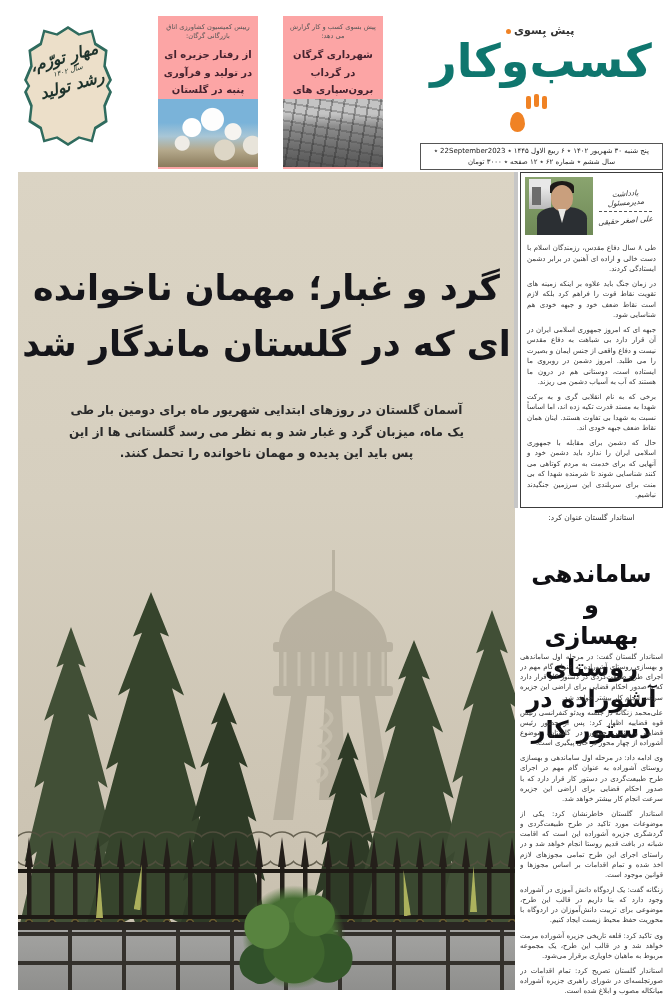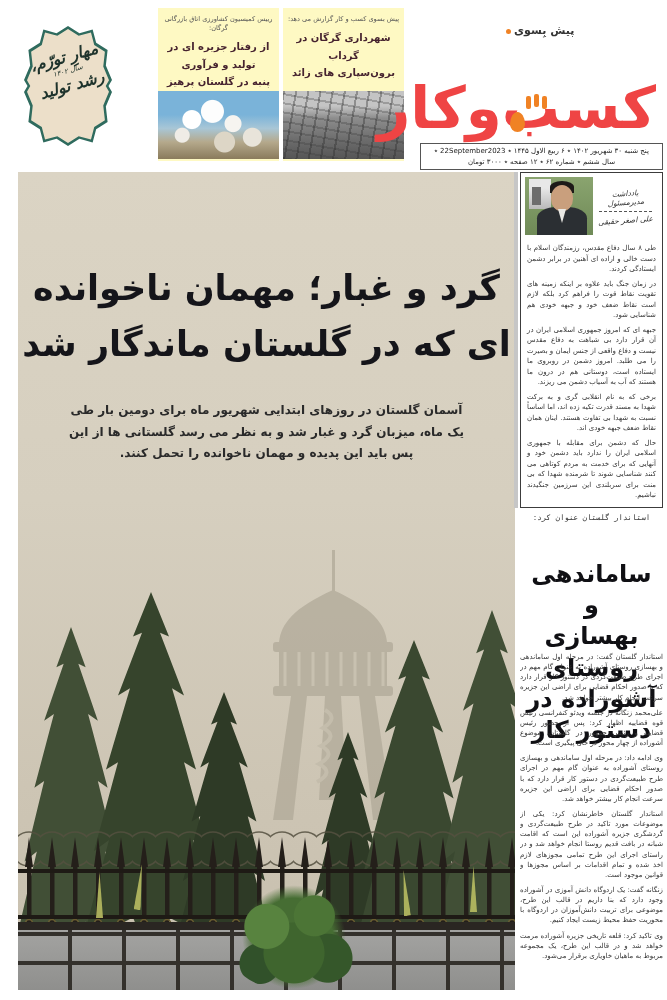--- a/index.html
+++ b/index.html
@@ -14,21 +14,21 @@
     clip-path:polygon(50% 0,63% 6%,78% 3%,82% 14%,95% 20%,93% 33%,100% 45%,96% 50%,100% 55%,93% 67%,95% 80%,82% 86%,78% 97%,63% 94%,50% 100%,37% 94%,22% 97%,18% 86%,5% 80%,7% 67%,0 55%,4% 50%,0 45%,7% 33%,5% 20%,18% 14%,22% 3%,37% 6%);}
   .badge-inner{position:absolute;left:3px;top:3px;right:3px;bottom:3px;background:#ecdfc9;
     clip-path:polygon(50% 0,63% 6%,78% 3%,82% 14%,95% 20%,93% 33%,100% 45%,96% 50%,100% 55%,93% 67%,95% 80%,82% 86%,78% 97%,63% 94%,50% 100%,37% 94%,22% 97%,18% 86%,5% 80%,7% 67%,0 55%,4% 50%,0 45%,7% 33%,5% 20%,18% 14%,22% 3%,37% 6%);}
   .badge-text{position:absolute;left:0;top:18px;width:100%;text-align:center;
     transform:rotate(-16deg);color:#1e332c;font-style:italic;font-weight:bold;line-height:1.25;}
   .badge-l1{font-size:16px;white-space:nowrap;}
   .badge-yr{font-size:7px;font-weight:normal;}
   .badge-l2{font-size:16px;white-space:nowrap;}
 
   
-  .teaser{top:8px;width:121px;height:153px;background:#fef9c3;overflow:hidden;}
+  .teaser{top:16px;width:100px;height:153px;background:#fca5a5;overflow:hidden;}
   .teaser1{left:158px;} .teaser2{left:283px;}
   .t-kicker{font-size:6.6px;color:#555;text-align:center;margin:7px 4px 0 4px;line-height:1.4;}
   .t-title{font-size:10px;font-weight:bold;color:#46232f;text-align:center;margin:5px 4px 0 4px;
     line-height:1.75;white-space:pre-line;}
   .t-page{font-size:13px;font-weight:bold;color:#333;margin:16px 8px 0 0;text-align:right;}
   .t-img{position:absolute;left:0;bottom:2px;width:121px;height:68px;}
   .img-cotton{background:
     radial-gradient(circle at 28% 42%, #ffffff 0 9px, rgba(255,255,255,0) 10px),
     radial-gradient(circle at 45% 30%, #fdfdfd 0 11px, rgba(255,255,255,0) 12px),
     radial-gradient(circle at 62% 48%, #f6f4f0 0 8px, rgba(255,255,255,0) 9px),
@@ -39,22 +39,22 @@
   .img-road{background:
     repeating-linear-gradient(100deg, rgba(40,40,40,.35) 0 2px, rgba(0,0,0,0) 2px 12px),
     repeating-linear-gradient(10deg, rgba(60,60,60,.3) 0 2px, rgba(0,0,0,0) 2px 9px),
     linear-gradient(180deg,#c4c4c4 0 22%, #8d8d8d 40%, #6e6e6e 70%, #555555 100%);}
 
   
   .logo{left:418px;top:4px;width:246px;height:136px;text-align:center;}
   .logo-pre{position:absolute;top:20px;left:88px;font-size:11px;font-weight:bold;color:#333;}
   .logo-pre:after{content:"";display:inline-block;width:5px;height:5px;border-radius:50%;
     background:#f08224;margin-right:3px;vertical-align:middle;}
-  .logo-title{position:absolute;top:30px;right:8px;width:230px;font-size:58px;font-weight:bold;
-    color:#ef4444;line-height:1.2;letter-spacing:-2px;margin-top:40px;}
+  .logo-title{position:absolute;top:30px;right:8px;width:230px;font-size:46px;font-weight:bold;
+    color:#0f766e;line-height:1.2;letter-spacing:-2px;}
   .logo-mark1{position:absolute;left:108px;top:92px;width:5px;height:13px;background:#f08224;border-radius:2px;}
   .logo-mark2{position:absolute;left:116px;top:90px;width:5px;height:13px;background:#f08224;border-radius:2px;}
   .logo-mark3{position:absolute;left:124px;top:92px;width:5px;height:13px;background:#f08224;border-radius:2px;}
   .logo-dot{position:absolute;left:92px;top:108px;width:15px;height:20px;background:#f08224;border-radius:50% 50% 50% 50%/60% 60% 40% 40%;}
 
   
   .dateline{left:420px;top:143px;width:243px;height:27px;border:1px solid #555;background:#fff;
     text-align:center;font-size:7px;color:#222;line-height:1.6;padding-top:2px;box-sizing:border-box;}
 
   
@@ -103,21 +103,21 @@
   .p-suit{position:absolute;left:12px;top:30px;width:50px;height:28px;border-radius:40% 40% 0 0;background:#2b2f33;}
   .p-shirt{position:absolute;left:33px;top:32px;width:8px;height:14px;background:#e8e8e4;
     clip-path:polygon(0 0,100% 0,50% 100%);}
   .ed-caption{flex:1;text-align:center;font-style:italic;color:#2f2f2f;padding-top:12px;}
   .ed-label{font-size:7.5px;transform:rotate(-4deg);}
   .ed-dash{border-top:1.5px dashed #555;margin:4px 6px;}
   .ed-author{font-size:7.5px;transform:rotate(-4deg);}
   .ed-body{padding:4px 6px;font-size:7px;color:#333;text-align:justify;line-height:1.5;}
   .ed-body p{margin:0 0 4px 0;}
 
-  .s2-kicker{left:520px;top:513px;width:143px;text-align:center;font-size:7.5px;color:#333;font-family:Liberation Mono, monospace;}
+  .s2-kicker{left:520px;top:513px;width:143px;text-align:center;font-size:7.5px;color:#333;}
   .s2-headline{left:520px;top:526px;width:143px;text-align:center;font-size:24px;font-weight:900;
     color:#101014;line-height:1.3;white-space:pre-line;margin-top:33px;}
   .s2-body{left:520px;top:652px;width:143px;height:343px;overflow:hidden;font-size:7px;color:#333;
     text-align:justify;line-height:1.45;}
   .s2-body p{margin:0 0 5px 0;}
 </style>
 </head>
 <body>
 
 <div class="abs badge-outer">
@@ -255,13 +255,14 @@
 بهسازی روستای
 آشوراده در
 دستور کار</div>
 <div class="abs s2-body">
   <p>استاندار گلستان گفت: در مرحله اول ساماندهی و بهسازی روستای آشوراده به عنوان گام مهم در اجرای طرح طبیعت‌گردی در دستور کار قرار دارد که با صدور احکام قضایی برای اراضی این جزیره سرعت انجام کار بیشتر خواهد شد.</p>
   <p>علی‌محمد زنگانه در جلسه ویدئو کنفرانسی رئیس قوه قضاییه اظهار کرد: پس از حضور رئیس قضاییه و رئیس جمهور در گلستان، موضوع آشوراده از چهار محور در حال پیگیری است.</p>
   <p>وی ادامه داد: در مرحله اول ساماندهی و بهسازی روستای آشوراده به عنوان گام مهم در اجرای طرح طبیعت‌گردی در دستور کار قرار دارد که با صدور احکام قضایی برای اراضی این جزیره سرعت انجام کار بیشتر خواهد شد.</p>
   <p>استاندار گلستان خاطرنشان کرد: یکی از موضوعات مورد تاکید در طرح طبیعت‌گردی و گردشگری جزیره آشوراده این است که اقامت شبانه در بافت قدیم روستا انجام خواهد شد و در راستای اجرای این طرح تمامی مجوزهای لازم اخذ شده و تمام اقدامات بر اساس مجوزها و قوانین موجود است.</p>
   <p>زنگانه گفت: یک اردوگاه دانش آموزی در آشوراده وجود دارد که بنا داریم در قالب این طرح، موضوعی برای تربیت دانش‌آموزان در اردوگاه با محوریت حفظ محیط زیست ایجاد کنیم.</p>
   <p>وی تاکید کرد: قلعه تاریخی جزیره آشوراده مرمت خواهد شد و در قالب این طرح، یک مجموعه مربوط به ماهیان خاویاری برقرار می‌شود.</p>
+  <p>استاندار گلستان تصریح کرد: تمام اقدامات در صورتجلسه‌ای در شورای راهبری جزیره آشوراده میانکاله مصوب و ابلاغ شده است.</p>
 </div>
 
 </body></html>

